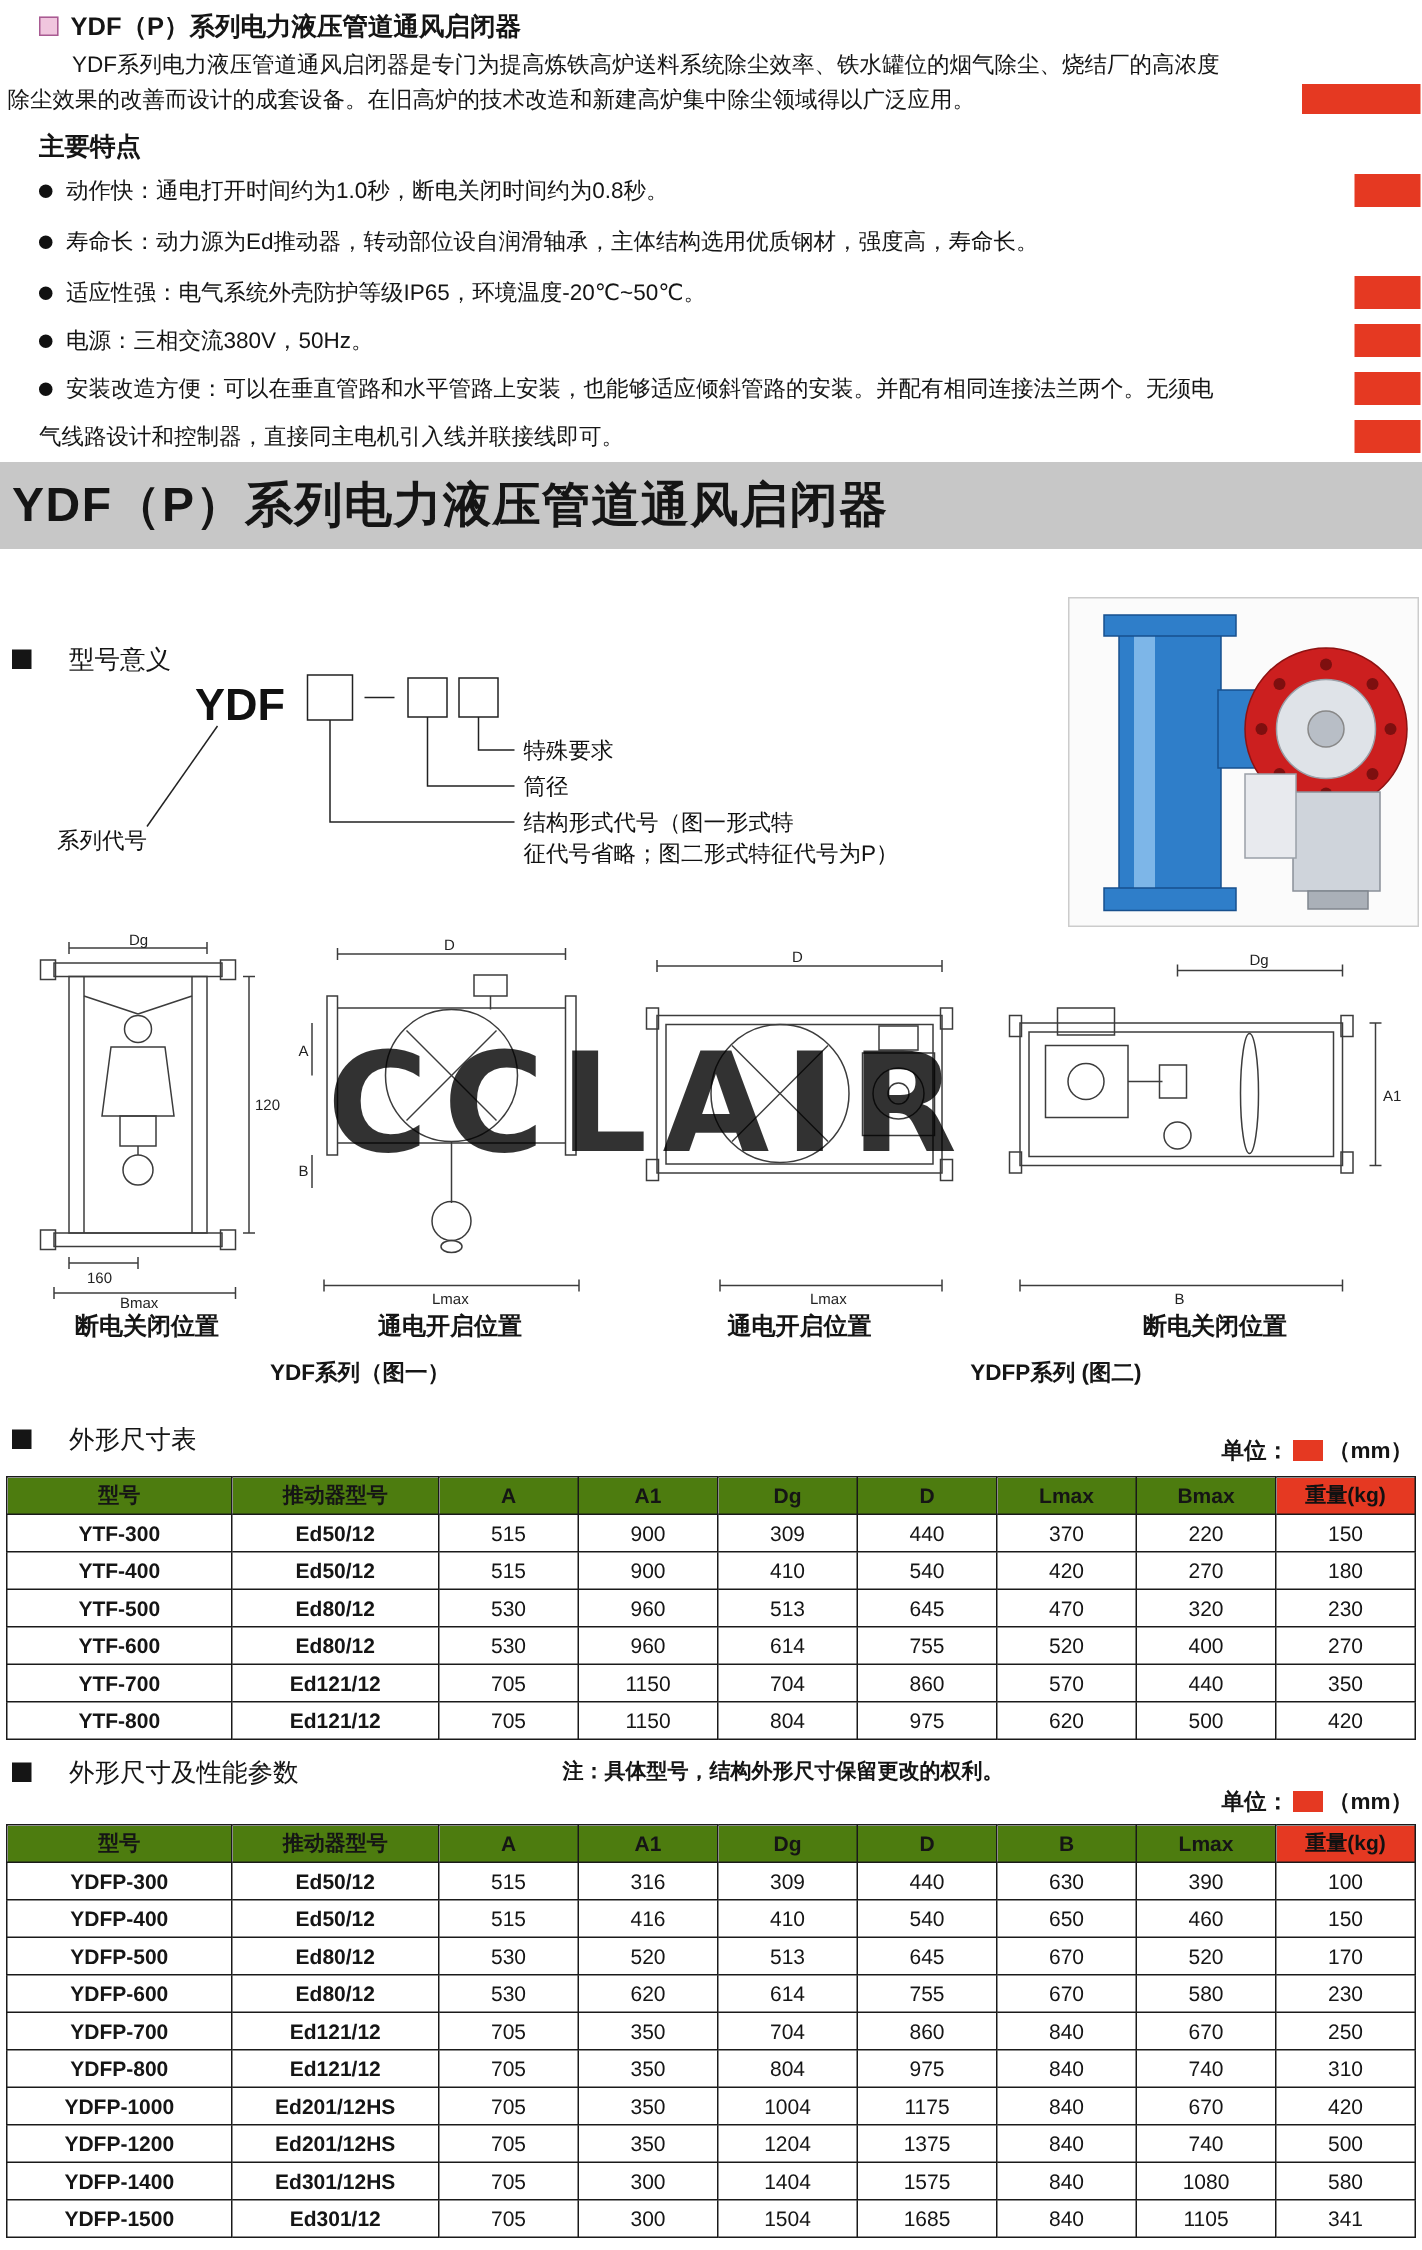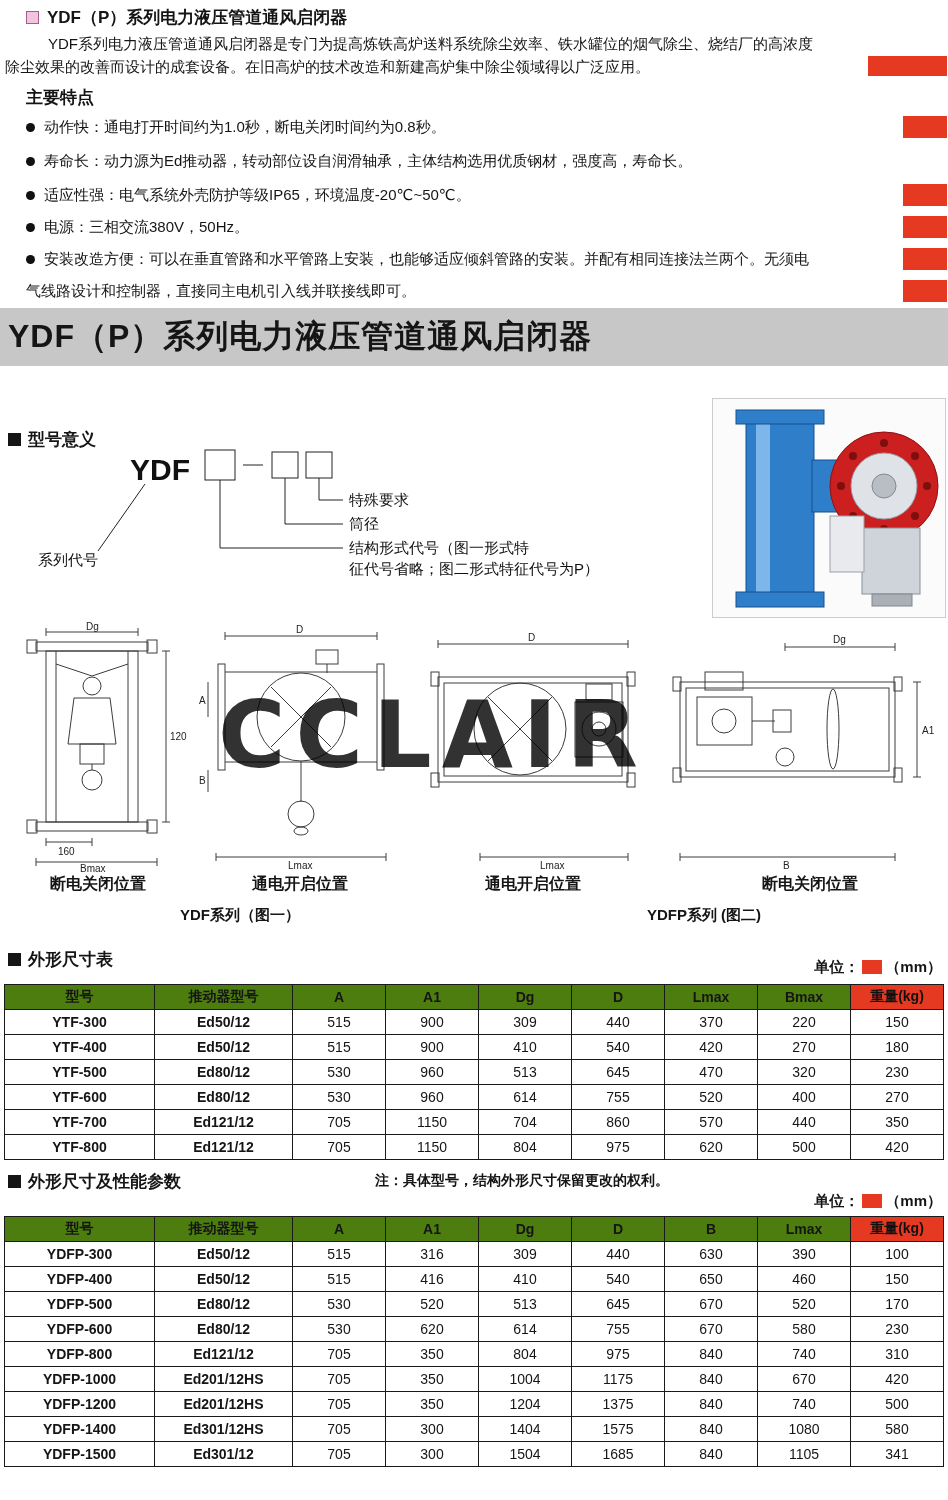--- a/index.html
+++ b/index.html
@@ -18,21 +18,21 @@
   .dot { width:9px; height:9px; border-radius:50%; background:#111; margin-top:5px; flex:0 0 auto; }
 
   .redact { position:absolute; background:#e53922; }
   .unit-redact { display:inline-block; width:20px; height:14px; background:#e53922; margin:0 3px; vertical-align:-2px; }
 
   
   .banner { left:0; top:308px; width:948px; height:58px; background:#c7c7c7; display:flex; align-items:center; }
   .banner-text { font-size:32px; font-weight:bold; padding-left:8px; letter-spacing:1px; }
 
   
-  .sec-head { display:flex; align-items:center; gap:7px; font-size:17px; font-weight:bold; }
+  .sec-head { display:flex; align-items:center; gap:25px; font-size:17px; font-weight:normal; }
   .black-sq { width:13px; height:13px; background:#151515; }
 
   
   .unit-line { font-size:15px; font-weight:bold; }
 
   
   .dwg { position:absolute; }
   .dwg svg { display:block; }
   .dwg line, .dwg rect, .dwg circle, .dwg polyline, .dwg polygon, .dwg ellipse, .dwg path { stroke:#3c3c3c; fill:none; stroke-width:1; }
   .dwg text { fill:#222; stroke:none; font-family:"Liberation Sans","DejaVu Sans",sans-serif; }
@@ -457,20 +457,31 @@
           <td>Ed80/12</td>
           <td>530</td>
           <td>620</td>
           <td>614</td>
           <td>755</td>
           <td>670</td>
           <td>580</td>
           <td>230</td>
         </tr>
         <tr>
+          <td>YDFP-700</td>
+          <td>Ed121/12</td>
+          <td>705</td>
+          <td>350</td>
+          <td>704</td>
+          <td>860</td>
+          <td>840</td>
+          <td>670</td>
+          <td>250</td>
+        </tr>
+        <tr>
           <td>YDFP-800</td>
           <td>Ed121/12</td>
           <td>705</td>
           <td>350</td>
           <td>804</td>
           <td>975</td>
           <td>840</td>
           <td>740</td>
           <td>310</td>
         </tr>

